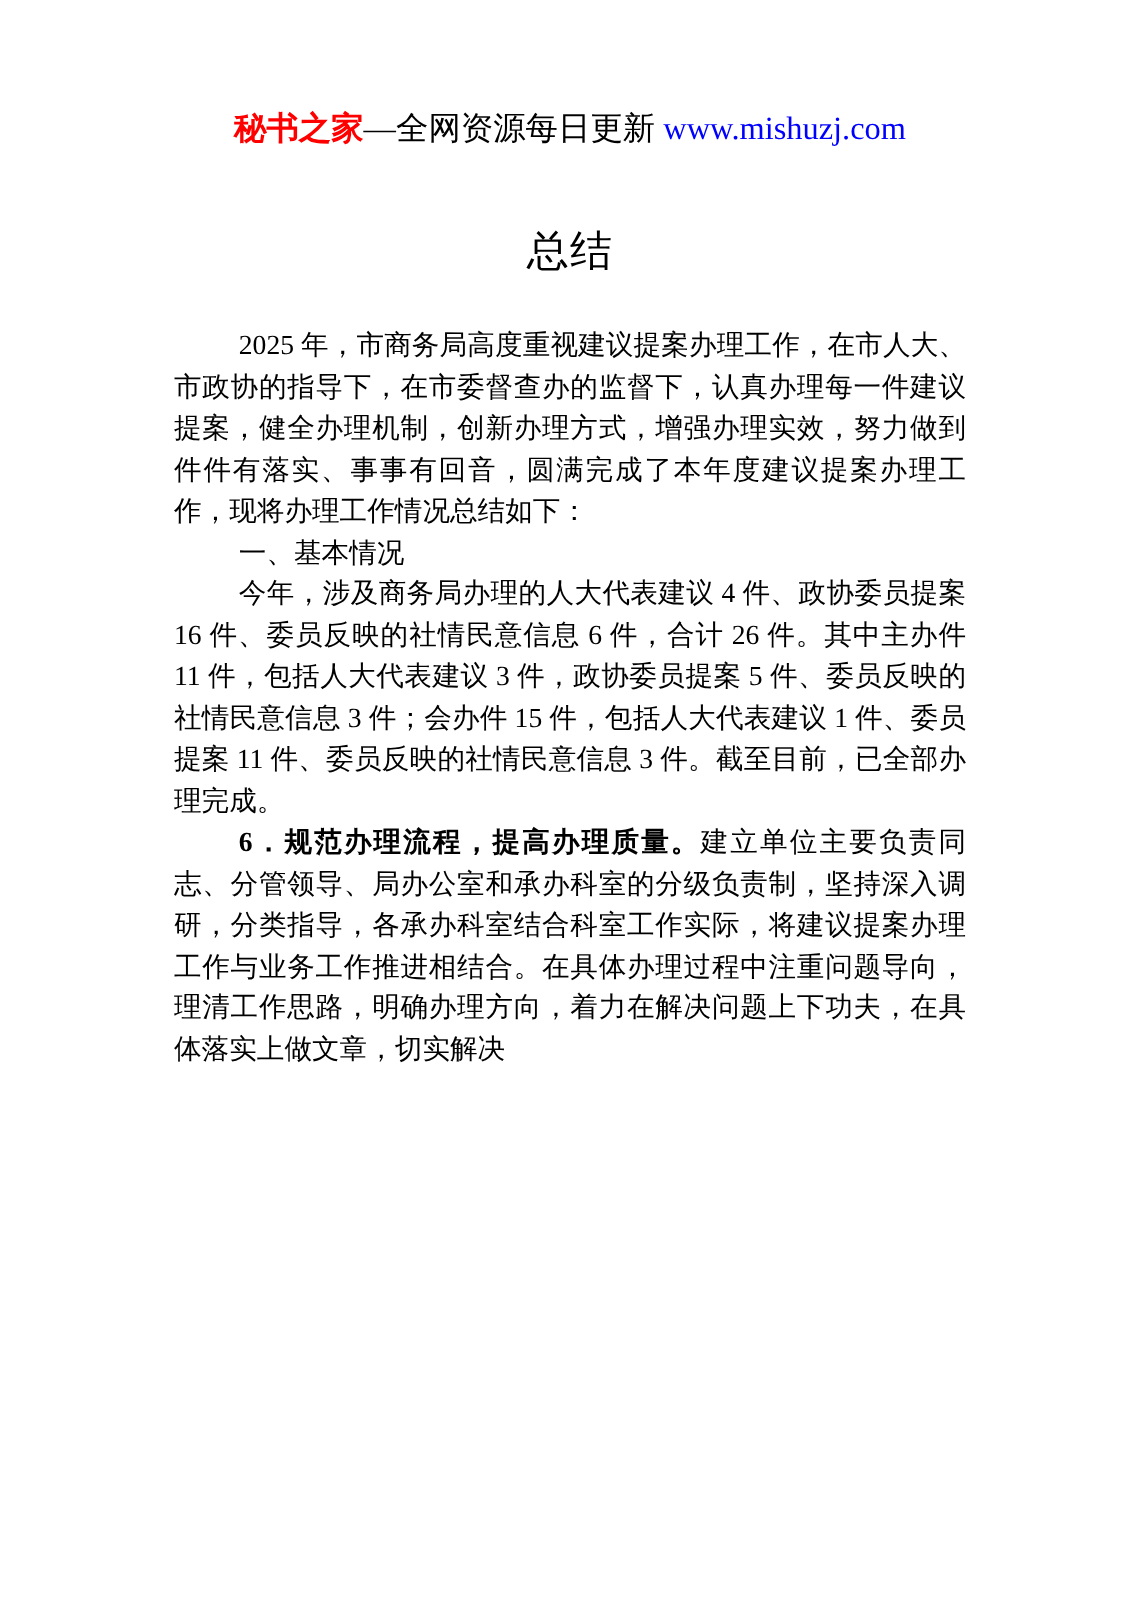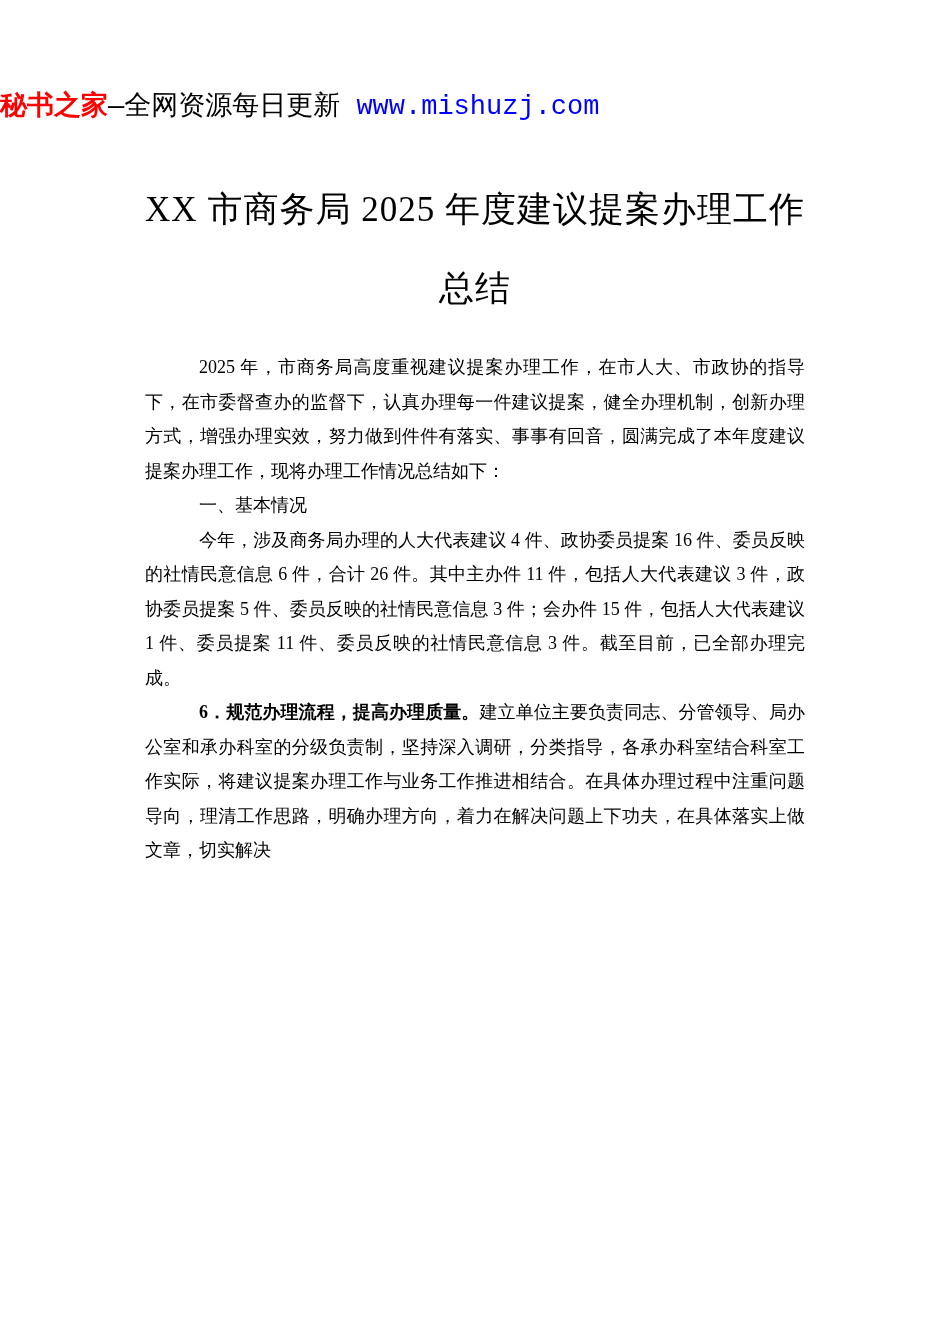--- a/index.html
+++ b/index.html
@@ -10,22 +10,22 @@
   body {
     width: 950px;
     height: 1344px;
     overflow: hidden;
     color: #000000;
     font-family: "Liberation Serif", serif;
   }
   
   .site-header {
     padding-top: 92px;
-    text-align: left;
-    font-family: Liberation Mono, monospace;
+    text-align: center;
+    font-family: Liberation Serif, serif;
     font-size: 27px;
     line-height: 30px;
     white-space: nowrap;
   }
   .brand {
     font-weight: bold;
   }
   .url {
     text-decoration: none;
   }
@@ -37,21 +37,21 @@
     font-size: 35px;
     line-height: 79px;
     font-family: "Liberation Serif", serif;
     letter-spacing: 1px;
   }
   .doc-title .t-line { display: block; }
   
   .content {
     margin: 22px auto 0;
     width: 660px;
-    font-size: 18px;
+    font-size: 23px;
     line-height: 34.5px;
     text-align: justify;
     font-family: "Liberation Serif", serif;
   }
   .content p {
     margin: 0;
     padding: 0;
     text-indent: 54px;
   }
   .lead {
@@ -59,21 +59,20 @@
   }
 </style>
 </head>
 <body style="background: rgb(255, 255, 255); color: rgb(0, 0, 0);">
 
 <div class="site-header">
   <span class="brand" style="color: rgb(255, 0, 0);">秘书之家</span><span>—全网资源每日更新 </span><a class="url" href="#" style="color: rgb(0, 0, 255);">www.mishuzj.com</a>
 </div>
 
 <h1 class="doc-title">
-  <span class="t-line">XX 市商务局 2025 年度建议提案办理工作</span>
   <span class="t-line">总结</span>
 </h1>
 
 <div class="content">
   <p>
     <span>2025 年，市商务局高度重视建议提案办理工作，在市人大、市政协的指导下，在市委督查办的监督下，认真办理每一件建议提案，健全办理机制，创新办理方式，增强办理实效，努力做到件件有落实、事事有回音，圆满完成了本年度建议提案办理工作，现将办理工作情况总结如下：</span>
   </p>
   <p>
     <span>一、基本情况</span>
   </p>

